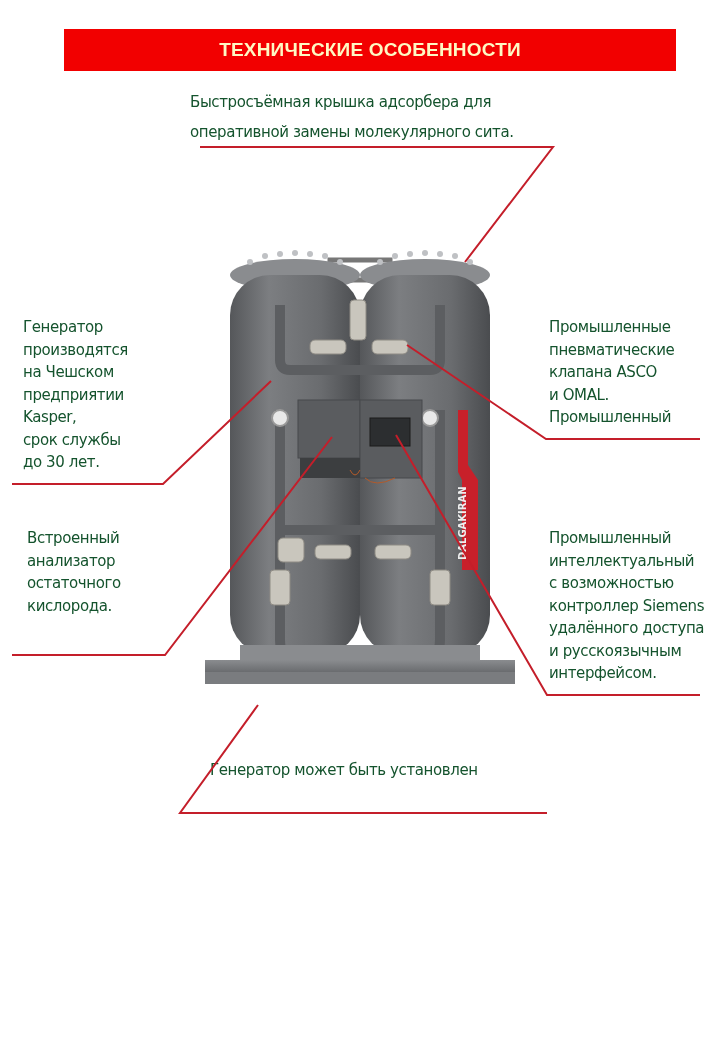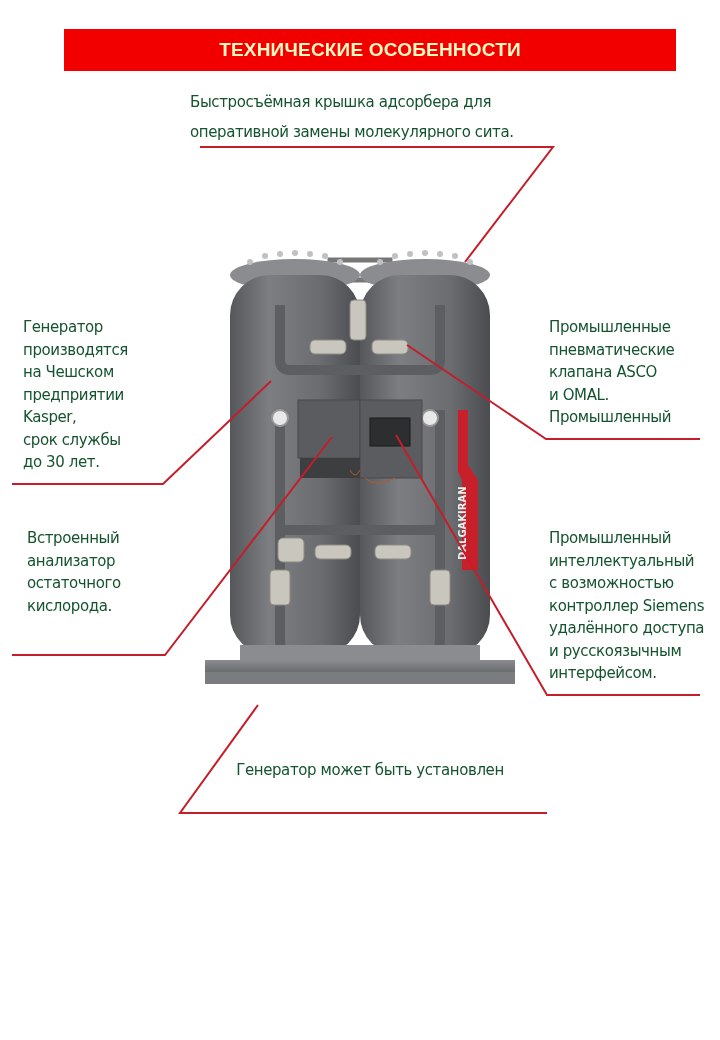--- a/index.html
+++ b/index.html
@@ -5,21 +5,21 @@
   html, body { margin:0; padding:0; background:#ffffff; }
   body { width:720px; height:1040px; position:relative; overflow:hidden;
          font-family:"DejaVu Sans", sans-serif; color:#222; }
   .banner { position:absolute; left:64px; top:29px; width:612px; height:42px;
             background:#f20000; display:flex; align-items:center; justify-content:center; }
   .banner span { color:#fef9c3; font-family:"Liberation Sans", sans-serif; font-weight:bold;
                  font-size:19px; letter-spacing:0.2px; }
   .note { position:absolute; font-family:"DejaVu Sans", sans-serif; font-size:15px;
           line-height:22.5px; color:#14532d; letter-spacing:-0.4px; }
   .note div { white-space:nowrap; }
-  .center { text-align:center; }
+  .center { }
   svg.leaders { position:absolute; left:0; top:0; }
   .machine { position:absolute; left:200px; top:240px; }
 </style>
 </head>
 <body>
 
 <div class="banner">
   <span>ТЕХНИЧЕСКИЕ ОСОБЕННОСТИ</span>
 </div>
 

